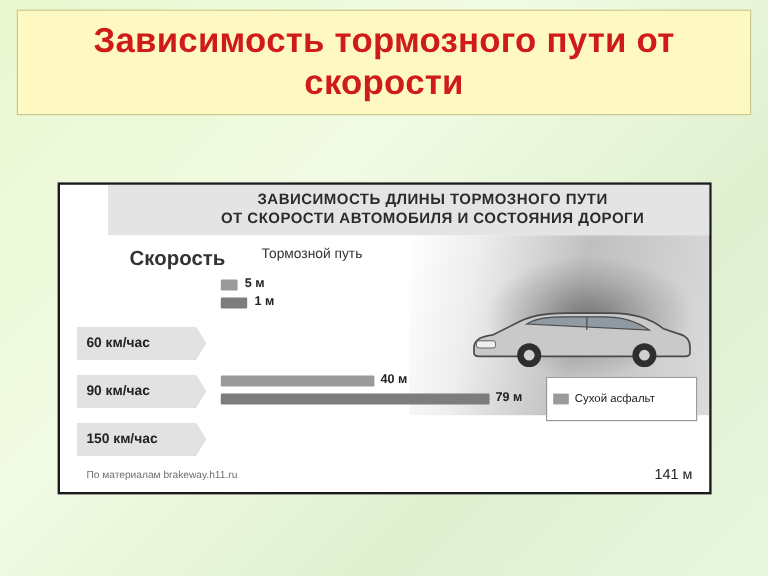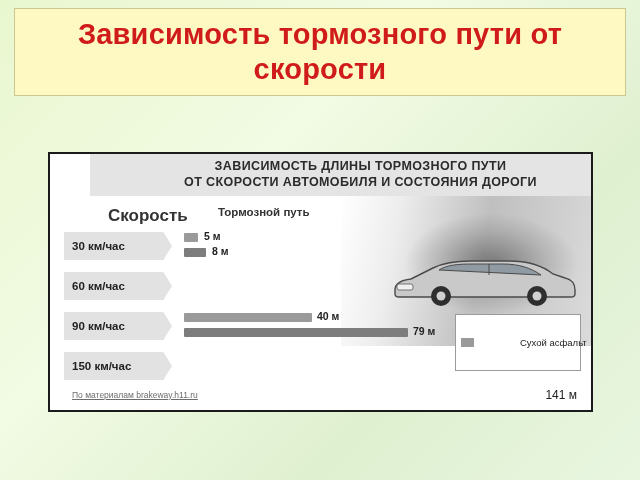--- a/index.html
+++ b/index.html
@@ -102,21 +102,21 @@
     font-size: 17px;
     font-weight: bold;
     color: #333;
     margin-left: 34px;
   }
   .col-dist-label {
     position: absolute;
     left: 168px;
     top: 52px;
     font-size: 11.5px;
-    font-weight: bold;
+    font-weight: normal;
     color: #333;
   }
   
   .row {
     position: absolute;
     left: 14px;
     width: 520px;
     height: 38px;
   }
   .speed-tag {
@@ -171,42 +171,40 @@
     top: 160px;
     width: 126px;
     background: #ffffff;
     border: 1px solid #9b9b9b;
     padding: 4px 5px;
     box-sizing: border-box;
   }
   .legend-row {
     display: flex;
     align-items: center;
-    margin: 18px 0;
-    gap: 41px;
+    margin: 8px 0;
   }
   .legend-sw {
     width: 13px;
     height: 9px;
     margin-right: 5px;
     flex: 0 0 auto;
   }
   .legend-txt {
     font-size: 9.5px;
     color: #222;
     white-space: nowrap;
   }
   
   .src {
     position: absolute;
     left: 22px;
     bottom: 10px;
     font-size: 8.5px;
     color: #6d6d6d;
-    text-decoration: underline;
   }
   .big-val {
     position: absolute;
     right: 14px;
     bottom: 8px;
     font-size: 12px;
     font-weight: normal;
     color: #222;
   }
 </style>
@@ -235,26 +233,25 @@
 
     <div class="fig-header">
       <div class="l1">ЗАВИСИМОСТЬ ДЛИНЫ ТОРМОЗНОГО ПУТИ</div>
       <div class="l2">ОТ СКОРОСТИ АВТОМОБИЛЯ И СОСТОЯНИЯ ДОРОГИ</div>
     </div>
 
     <div class="col-speed-label">Скорость</div>
     <div class="col-dist-label">Тормозной путь</div>
 
     <div class="row" style="top:74px">
-      <div class="speed-tag">30 км/час</div>
       <div class="bars">
         <div class="bar dry" style="left:0; width:14px"></div>
         <div class="bar-val dry" style="left:20px">5 м</div>
         <div class="bar wet" style="left:0; width:22px"></div>
-        <div class="bar-val wet" style="left:28px">8 м</div>
+        <div class="bar-val wet" style="left:28px">1 м</div>
       </div>
     </div>
 
     <div class="row" style="top:114px">
       <div class="speed-tag">60 км/час</div>
     </div>
 
     <div class="row" style="top:154px">
       <div class="speed-tag">90 км/час</div>
       <div class="bars">

